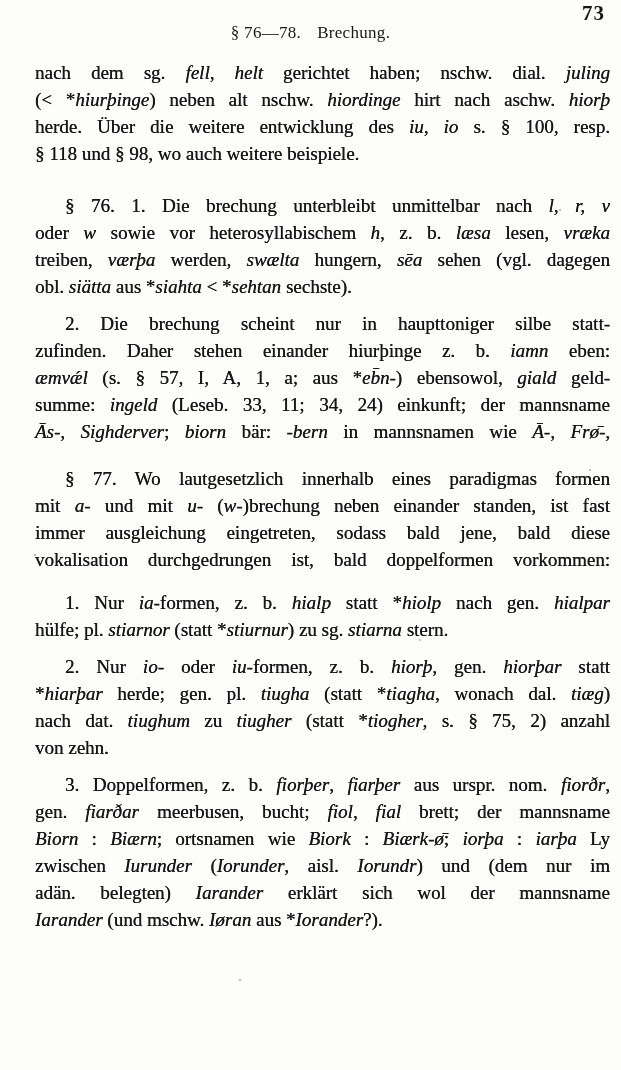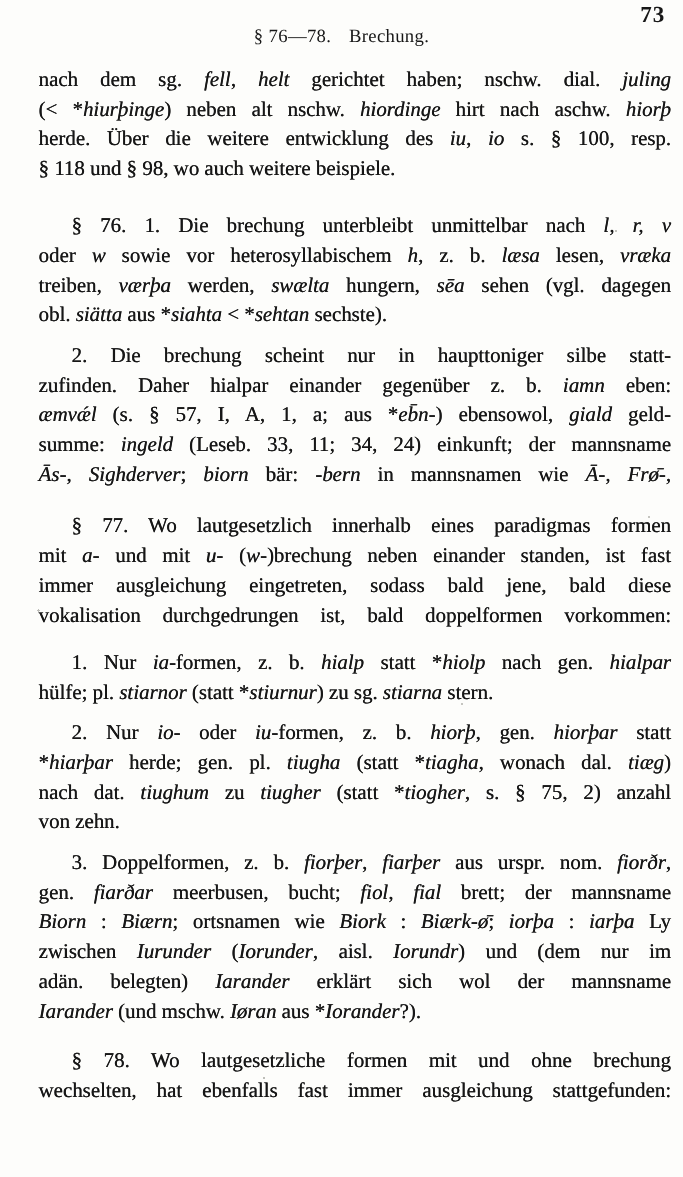--- a/index.html
+++ b/index.html
@@ -72,21 +72,21 @@
         <div class="line"><span>§ 118 und § 98, wo auch weitere beispiele.</span></div>
       </div>
       <div class="para" style="margin-top: 25px;">
         <div class="line just indent"><span>§ 76.  1.  Die brechung unterbleibt unmittelbar nach </span><span class="it">l, r, v</span></div>
         <div class="line just"><span>oder </span><span class="it">w</span><span> sowie vor heterosyllabischem </span><span class="it">h</span><span>, z. b. </span><span class="it">læsa</span><span> lesen, </span><span class="it">vræka</span></div>
         <div class="line just"><span>treiben, </span><span class="it">værþa</span><span> werden, </span><span class="it">swælta</span><span> hungern, </span><span class="it">sēa</span><span> sehen (vgl. dagegen</span></div>
         <div class="line"><span>obl. </span><span class="it">siätta</span><span> aus *</span><span class="it">siahta</span><span> &lt; *</span><span class="it">sehtan</span><span> sechste).</span></div>
       </div>
       <div class="para" style="margin-top: 10px;">
         <div class="line just indent"><span>2.  Die brechung scheint nur in haupttoniger silbe statt-</span></div>
-        <div class="line just"><span>zufinden.  Daher hialpar einander gegenüber z. b. </span><span class="it">iamn</span><span> eben:</span></div>
+        <div class="line just"><span>zufinden.  Daher stehen einander hiurþinge z. b. </span><span class="it">iamn</span><span> eben:</span></div>
         <div class="line just"><span class="it">æmvǽl</span><span> (s. § 57, I, A, 1, a; aus *</span><span class="it">eb̄n</span><span>-) ebensowol, </span><span class="it">giald</span><span> geld-</span></div>
         <div class="line just"><span>summe: </span><span class="it">ingeld</span><span> (Leseb. 33, 11; 34, 24) einkunft; der mannsname</span></div>
         <div class="line just"><span class="it">Ās-, Sighderver</span><span>; </span><span class="it">biorn</span><span> bär: </span><span class="it">-bern</span><span> in mannsnamen wie </span><span class="it">Ā-, Frø̄-,</span></div>
       </div>
       <div class="para" style="margin-top: 20px;">
         <div class="line just indent"><span>§ 77.  Wo lautgesetzlich innerhalb eines paradigmas formen</span></div>
         <div class="line just"><span>mit </span><span class="it">a</span><span>- und mit </span><span class="it">u</span><span>- (</span><span class="it">w</span><span>-)brechung neben einander standen, ist fast</span></div>
         <div class="line just"><span>immer ausgleichung eingetreten, sodass bald jene, bald diese</span></div>
         <div class="line just"><span>vokalisation durchgedrungen ist, bald doppelformen vorkommen:</span></div>
       </div>
@@ -101,18 +101,14 @@
         <div class="line"><span>von zehn.</span></div>
       </div>
       <div class="para" style="margin-top: 10px;">
         <div class="line just indent"><span>3.  Doppelformen, z. b. </span><span class="it">fiorþer</span><span>, </span><span class="it">fiarþer</span><span> aus urspr. nom. </span><span class="it">fiorðr</span><span>,</span></div>
         <div class="line just"><span>gen. </span><span class="it">fiarðar</span><span> meerbusen, bucht; </span><span class="it">fiol</span><span>, </span><span class="it">fial</span><span> brett; der mannsname</span></div>
         <div class="line just"><span class="it">Biorn</span><span> : </span><span class="it">Biærn</span><span>; ortsnamen wie </span><span class="it">Biork</span><span> : </span><span class="it">Biærk-ø̄</span><span>; </span><span class="it">iorþa</span><span> : </span><span class="it">iarþa</span><span> Ly</span></div>
         <div class="line just"><span>zwischen </span><span class="it">Iurunder</span><span> (</span><span class="it">Iorunder</span><span>, aisl. </span><span class="it">Iorundr</span><span>) und (dem nur im</span></div>
         <div class="line just"><span>adän.  belegten) </span><span class="it">Iarander</span><span> erklärt sich wol der mannsname</span></div>
         <div class="line"><span class="it">Iarander</span><span> (und mschw. </span><span class="it">Iøran</span><span> aus *</span><span class="it">Iorander</span><span>?).</span></div>
       </div>
-      <div class="para" style="margin-top: 18px;">
-        <div class="line just indent"><span>§ 78.  Wo lautgesetzliche formen mit und ohne brechung</span></div>
-        <div class="line just"><span>wechselten, hat ebenfalls fast immer ausgleichung stattgefunden:</span></div>
-      </div>
     </div>
 </div>
 
 </body></html>

